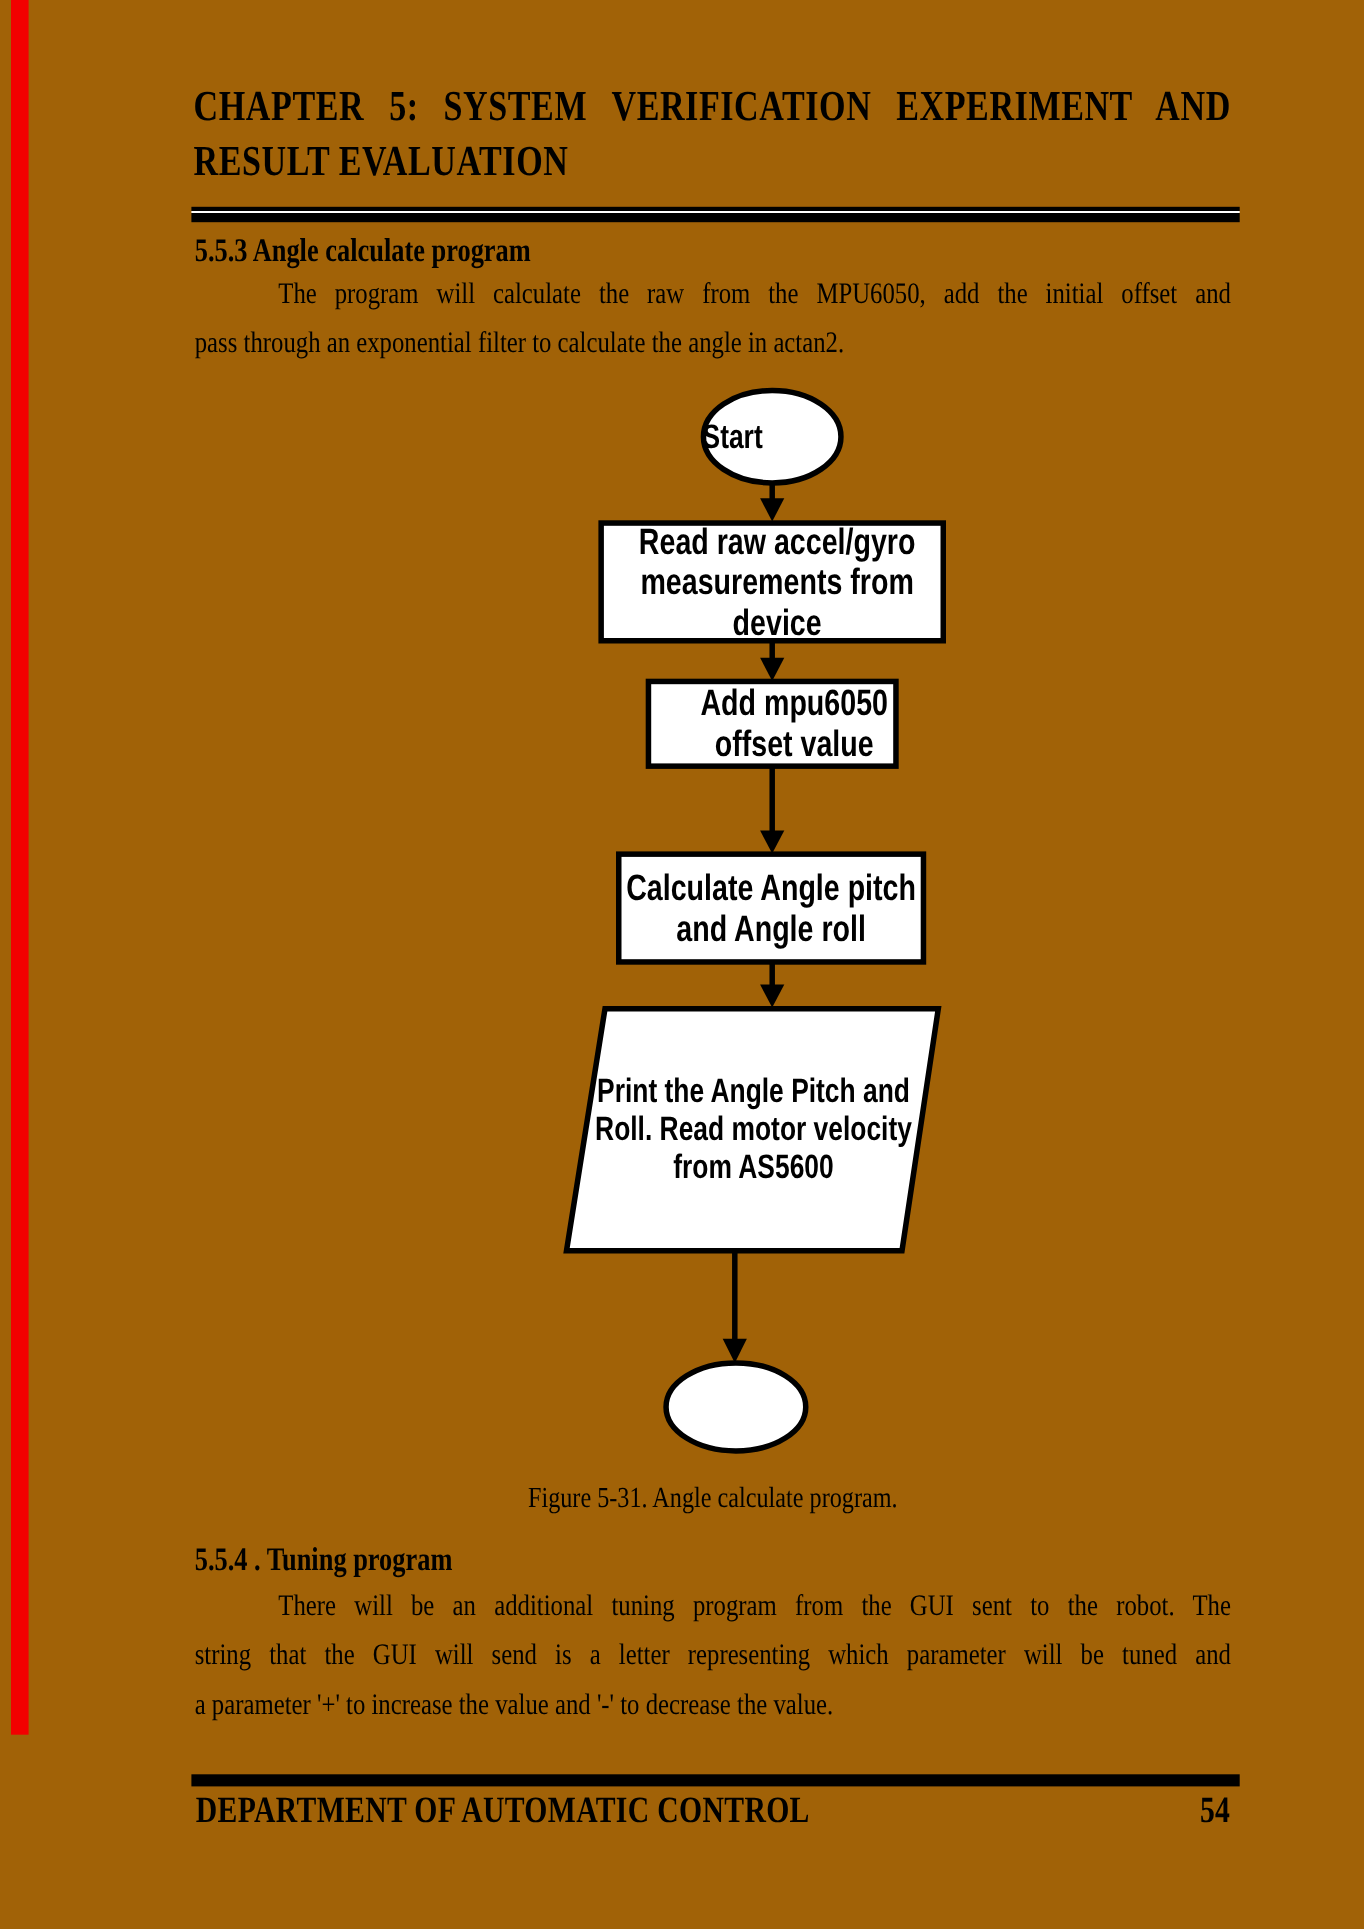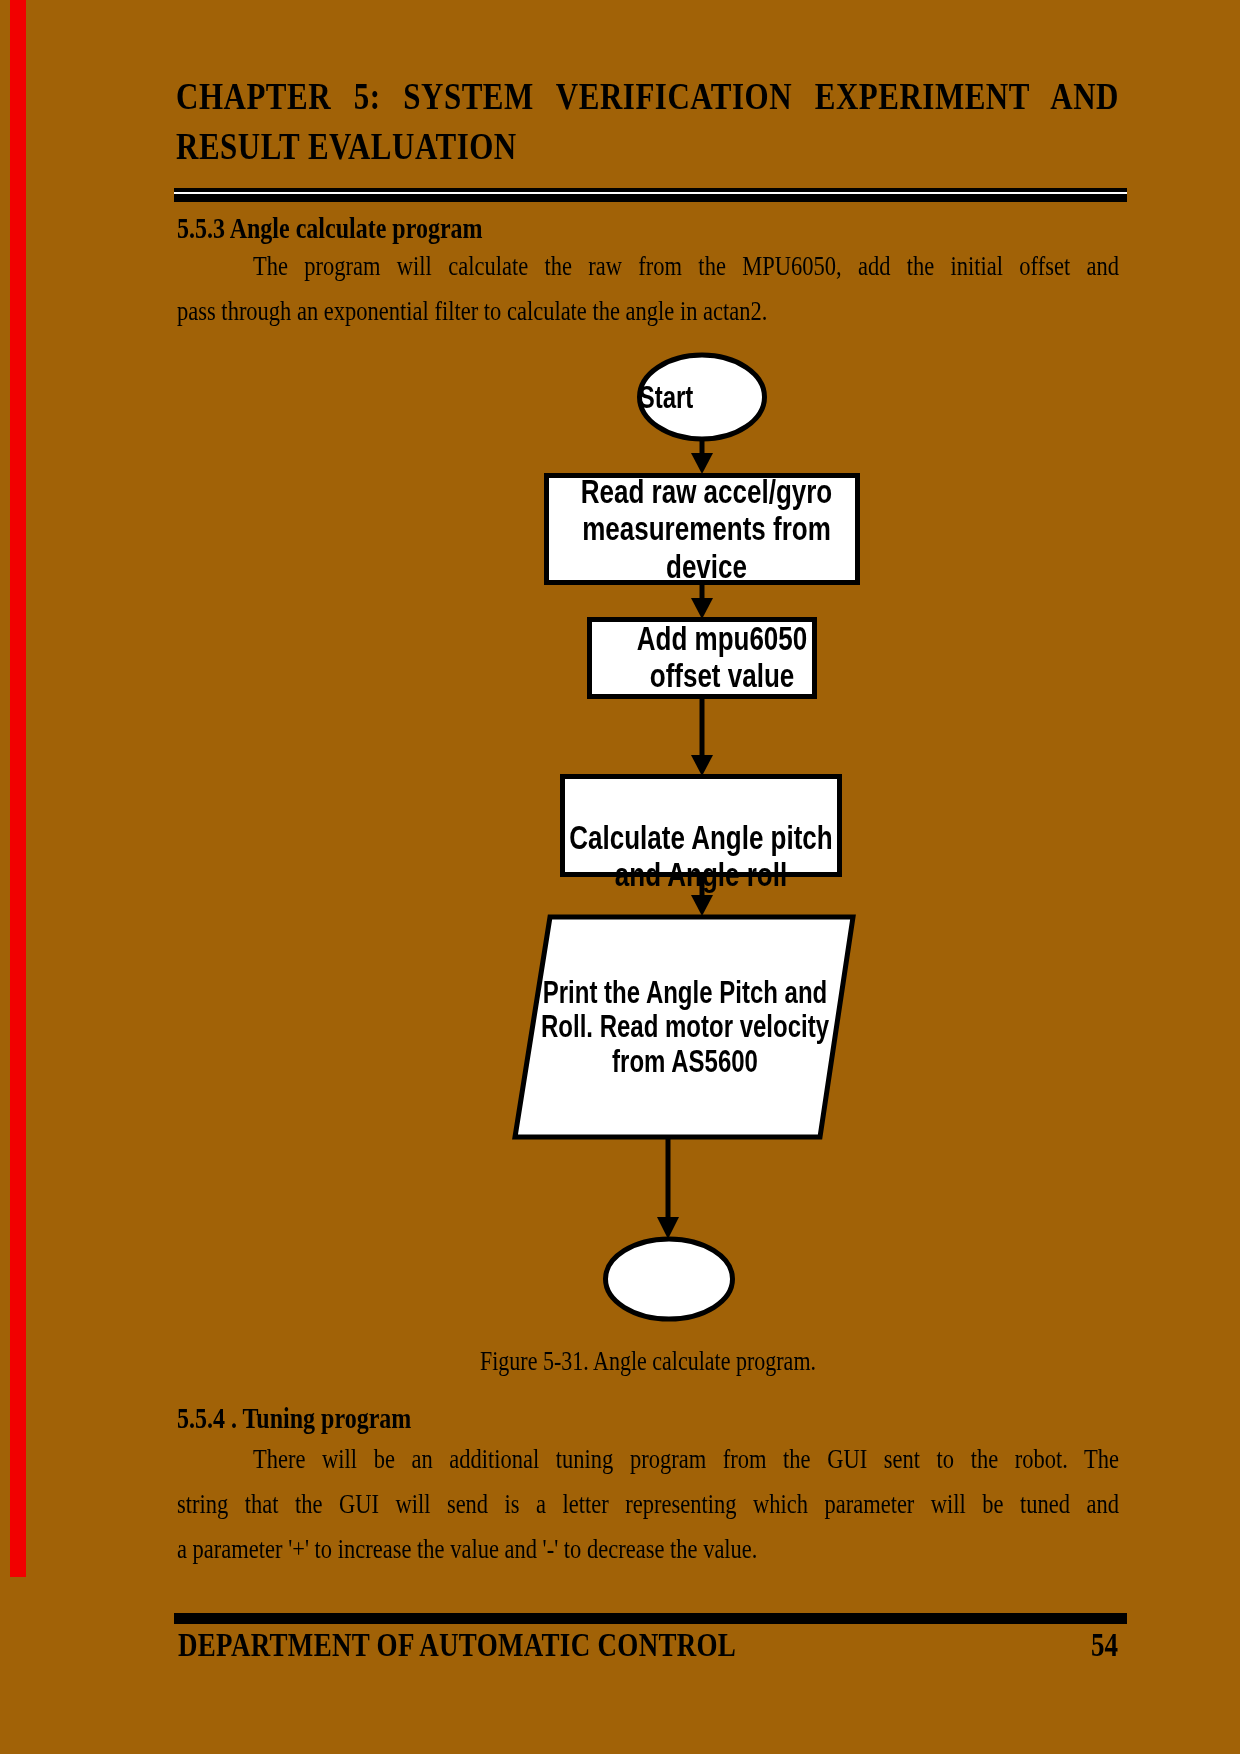--- a/index.html
+++ b/index.html
@@ -99,21 +99,21 @@
   </div>
   <div class="flow-label lbl-process" style="left:544px; top:473px; width:325px; height:112px;">
     <div class="fl-inner">Read raw accel/gyro
 measurements from
 device</div>
   </div>
   <div class="flow-label lbl-process" style="left:587px; top:617px; width:230px; height:82px;margin-left:20px;">
     <div class="fl-inner">Add mpu6050
 offset value</div>
   </div>
-  <div class="flow-label lbl-process" style="left:560px; top:774px; width:282px; height:103px;margin-top:31px;">
+  <div class="flow-label lbl-process" style="left:560px; top:774px; width:282px; height:103px;">
     <div class="fl-inner">Calculate Angle pitch
 and Angle roll</div>
   </div>
   <div class="flow-label lbl-io" style="left:515px; top:914px; width:340px; height:225px;">
     <div class="fl-inner">Print the Angle Pitch and
 Roll. Read motor velocity
 from AS5600</div>
   </div>
 
   <div class="caption">Figure 5-31. Angle calculate program.</div>

